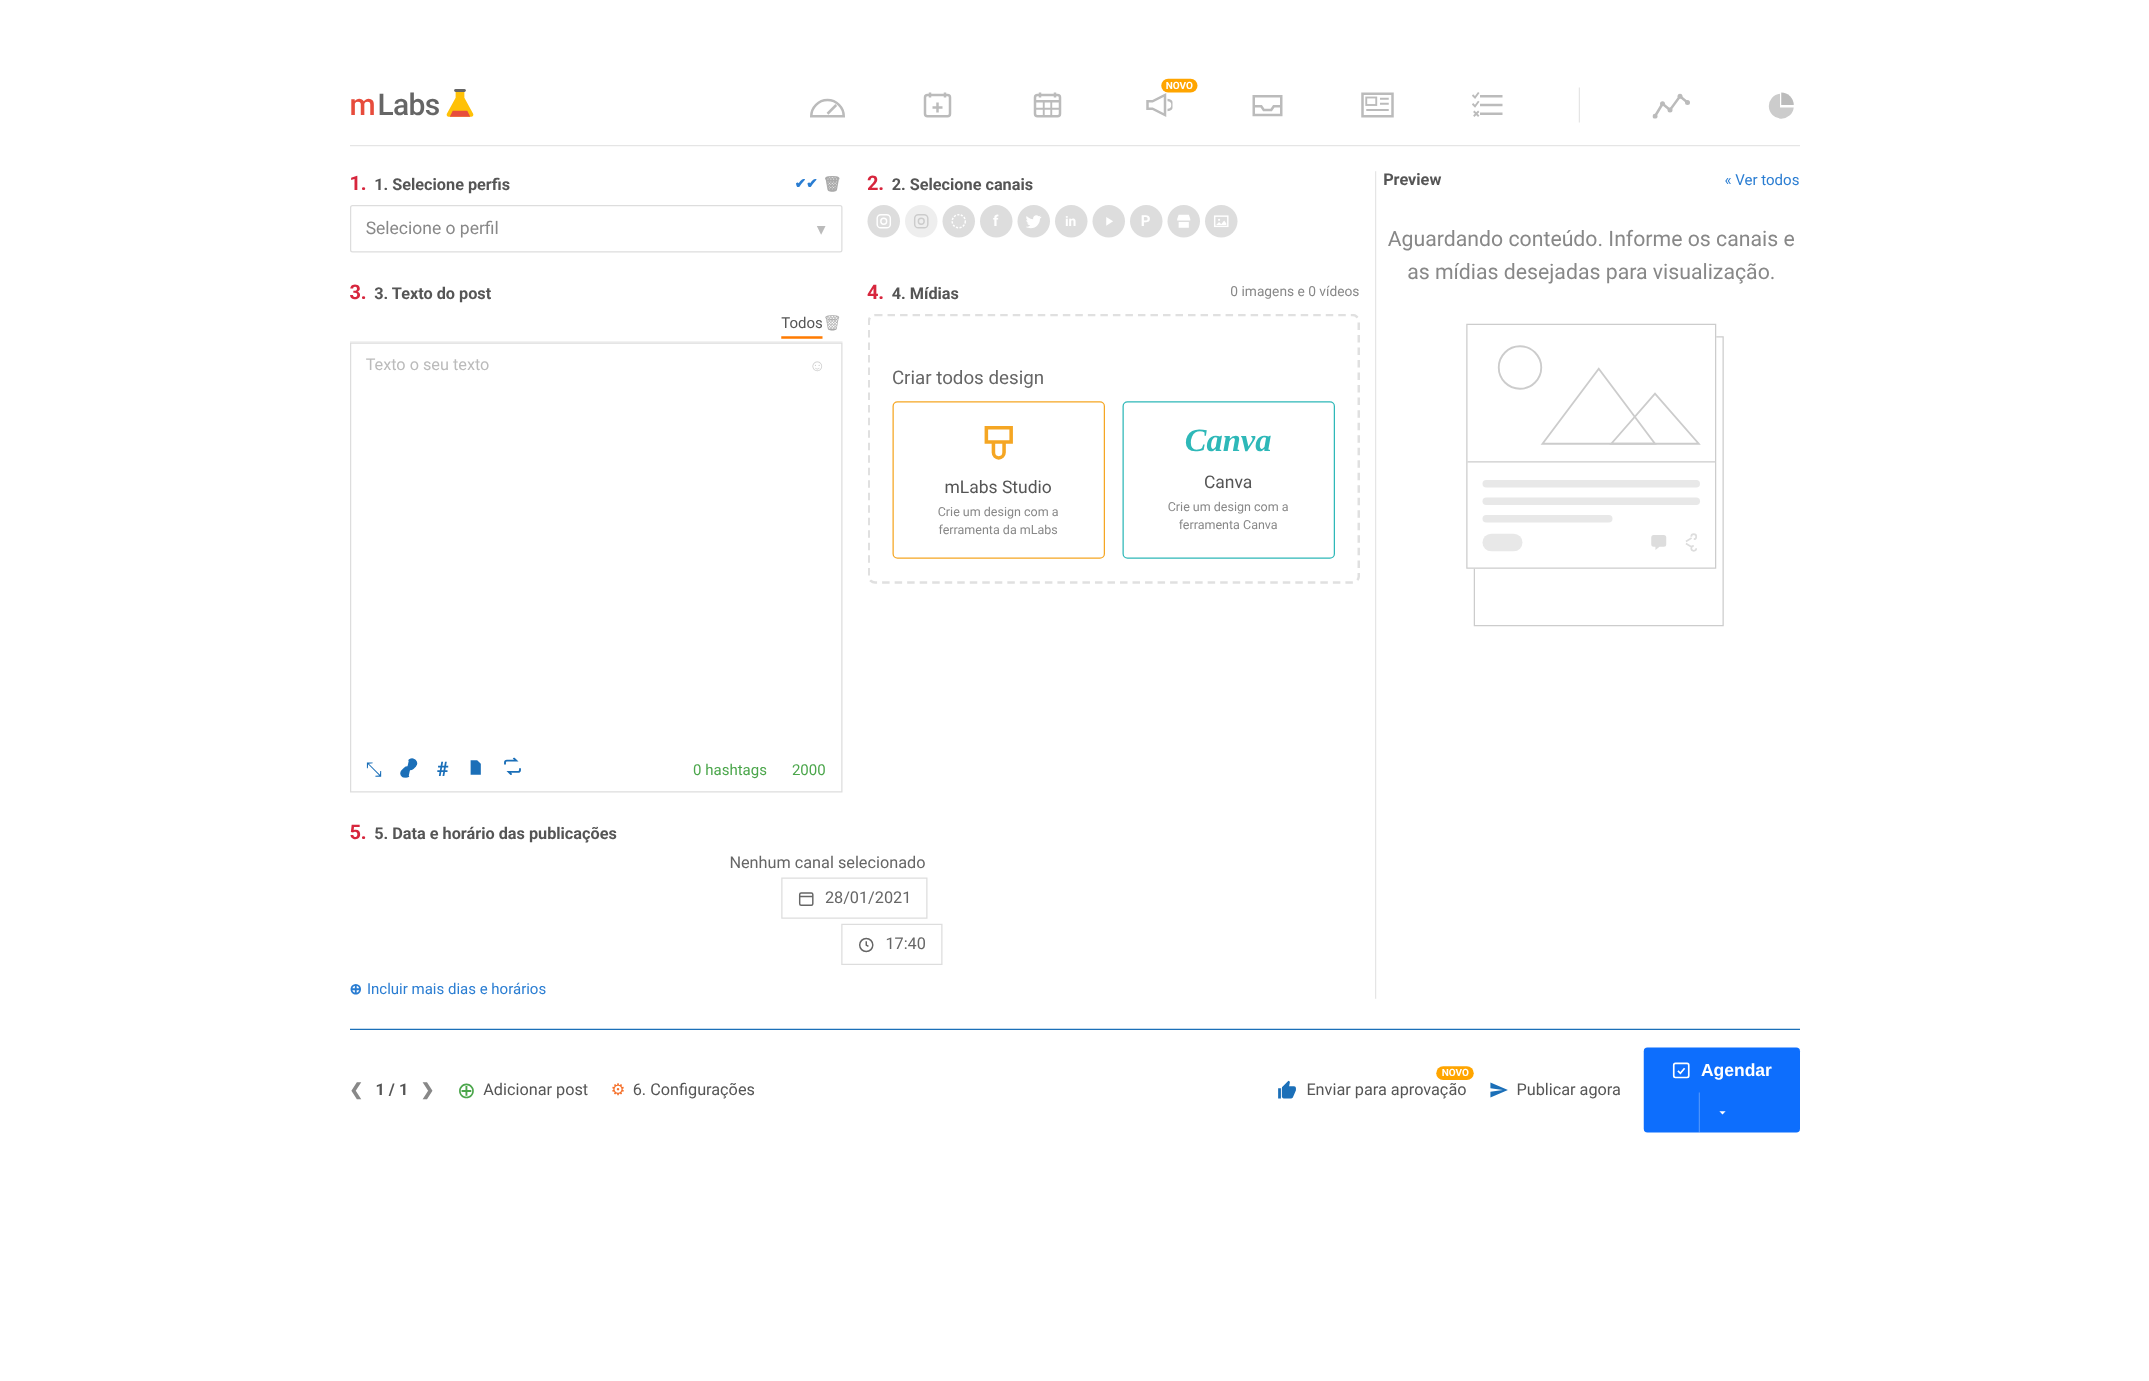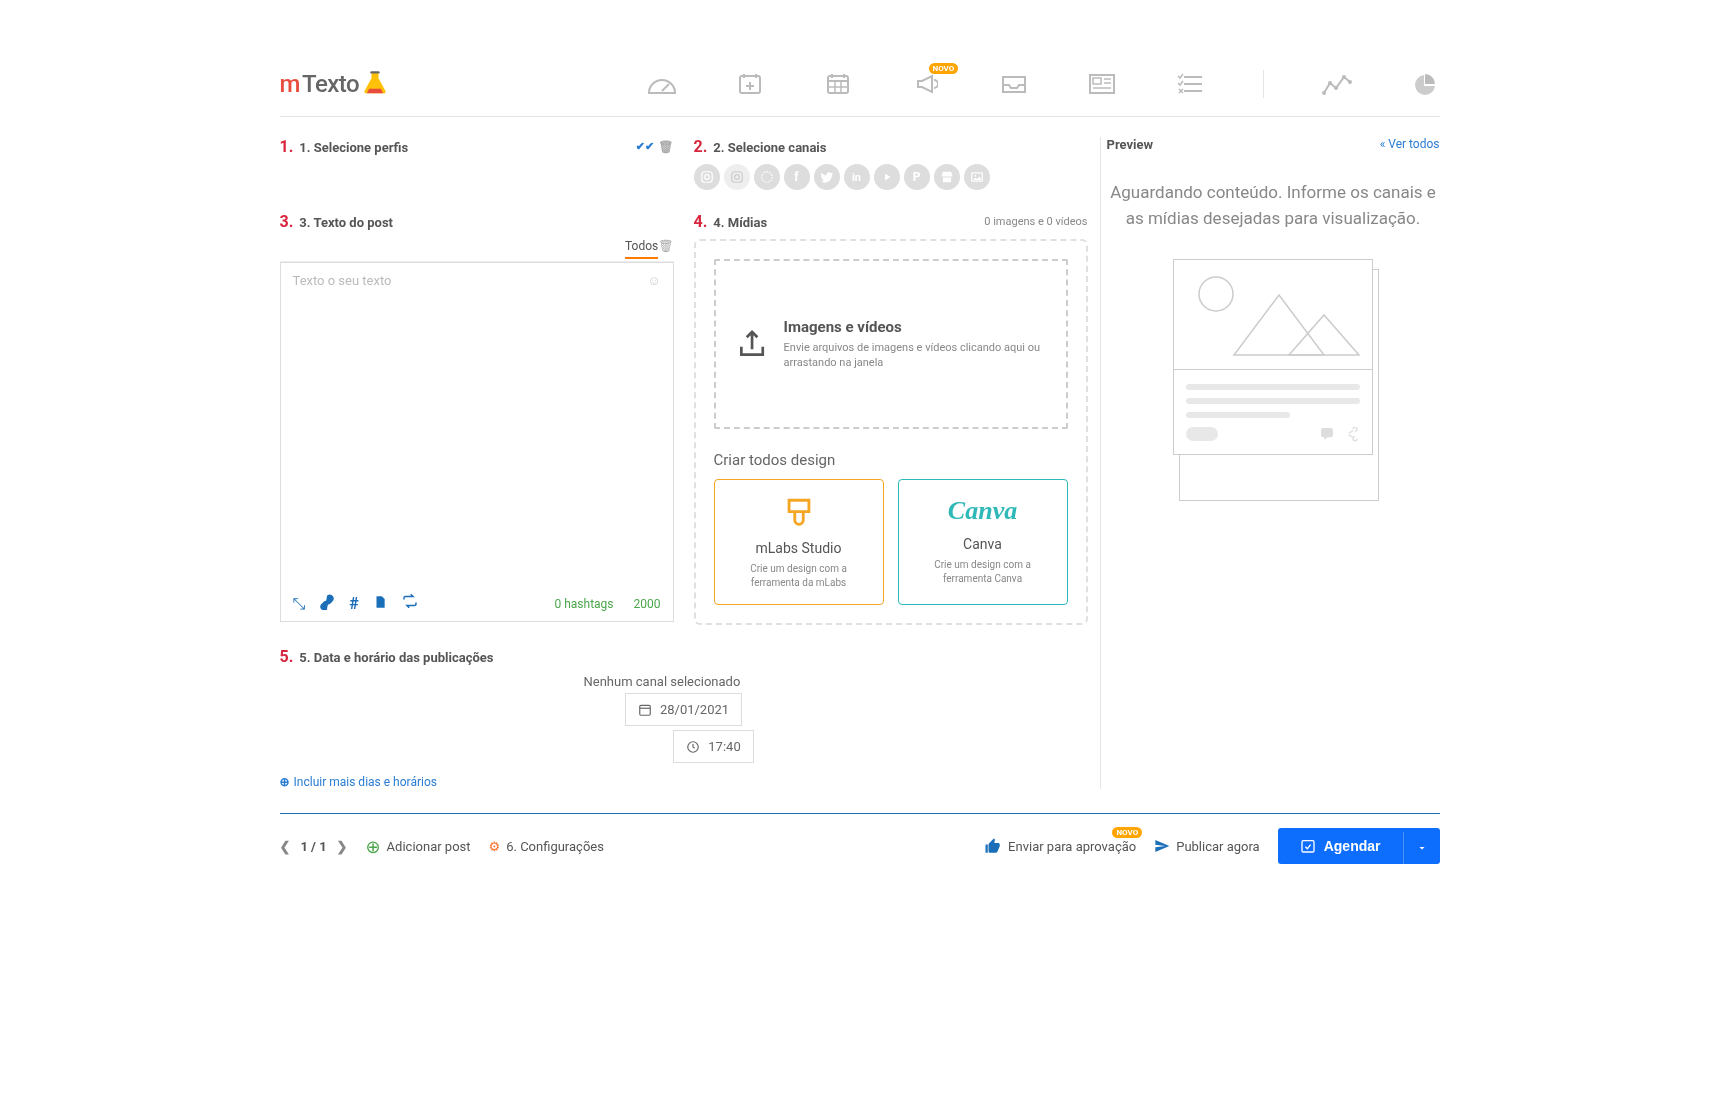--- a/index.html
+++ b/index.html
@@ -125,38 +125,38 @@
   .bottom-right { display: flex; align-items: center; gap: 18px; }
   .send-approve, .publish-now { display: flex; align-items: center; gap: 6px; font-size: 13px; color: #555; cursor: pointer; position: relative; }
   .thumb-ic { color: #1b6fb8; }
   .plane-ic { color: #1b6fb8; }
   .mini-novo {
     position: absolute; top: -10px; right: -6px; background: #ffa500; color: #fff;
     font-size: 8px; font-weight: bold; padding: 1px 4px; border-radius: 8px;
   }
   .schedule-btn {
     background: #0d6efd; color: #fff; border: none; padding: 0;
-    display: flex; align-items: flex-end; border-radius: 3px; overflow: hidden;
-    cursor: pointer; font-size: 14px; font-weight: bold;
+    display: flex; align-items: center; border-radius: 3px; overflow: hidden;
+    cursor: pointer; font-size: 14px; font-weight: bold; flex-direction: column;
   }
   .schedule-btn .main-part { padding: 10px 22px; display: flex; align-items: center; gap: 8px; }
   .schedule-btn .caret-part { padding: 10px 12px; border-left: 1px solid rgba(255,255,255,0.25); display: flex; align-items: center; }
   .select-tools { display: flex; gap: 4px; align-items: center; }
   .sel-check { color: #2a7dd2; font-size: 11px; }
   svg { display: block; }
 </style>
 </head>
 <body>
 
 <div class="app">
 
   <div class="topbar">
     <div class="logo">
       <span class="m">m</span>
-        <span class="labs">Texto</span>
+        <span class="labs">Labs</span>
       <svg class="logo-flask" viewBox="0 0 24 24">
           <path fill="#ffc107" d="M9 2v5l-6 11c-.5 1 .2 2 1.3 2h15.4c1.1 0 1.8-1 1.3-2l-6-11V2z"></path>
           <path fill="#e74c3c" d="M7 16h10l2 4H5z"></path>
           <rect fill="#666" x="8" y="1" width="8" height="2" rx="1"></rect>
         </svg>
     </div>
     <div class="nav-icons">
       <div class="nav-icon">
         <svg width="30" height="22" viewBox="0 0 30 22">
             <path fill="none" stroke="#bbb" stroke-width="2" d="M2 20a13 13 0 0 1 26 0z"></path>
@@ -241,20 +241,24 @@
         <div class="col">
           <div class="section-header">
             <div class="annot-block">
               <span class="annot">1.</span>
               <span>1. Selecione perfis</span>
             </div>
             <div class="select-tools">
               <span class="sel-check">✔✔</span>
               <span class="trash-ic" style="font-size:12px">🗑</span>
             </div>
+          </div>
+          <div class="select-box">
+            <span>Selecione o perfil</span>
+            <span style="color:#bbb">▾</span>
           </div>
         </div>
         <div class="col">
           <div class="section-header">
             <div class="annot-block">
               <span class="annot">2.</span>
               <span>2. Selecione canais</span>
             </div>
           </div>
           <div class="channels">
@@ -357,29 +361,20 @@
 
         <div class="col media-section">
           <div class="section-header">
             <div class="annot-block">
               <span class="annot">4.</span>
               <span>4. Mídias</span>
             </div>
             <span style="font-weight:normal;font-size:11px;color:#888">0 imagens e 0 vídeos</span>
           </div>
           <div class="media-body">
-            <div class="upload-box">
-              <svg width="44" height="44" viewBox="0 0 24 24">
-                  <path fill="none" stroke="#555" stroke-width="2" d="M4 14v6h16v-6M12 3v13M8 7l4-4 4 4"></path>
-                </svg>
-              <div>
-                <div class="upload-title">Imagens e vídeos</div>
-                <div class="upload-desc">Envie arquivos de imagens e vídeos clicando aqui ou arrastando na janela</div>
-              </div>
-            </div>
             <div class="design-title">Criar todos design</div>
             <div class="design-cards">
               <div class="design-card mlabs">
                 <svg width="34" height="34" viewBox="0 0 24 24" style="margin:0 auto">
                     <path fill="none" stroke="#f5a623" stroke-width="2" d="M5 3h14v8H5z M9 11v6a3 3 0 0 0 6 0v-6"></path>
                   </svg>
                 <div class="d-title">mLabs Studio</div>
                 <div class="d-desc">Crie um design com a ferramenta da mLabs</div>
               </div>
               <div class="design-card canva">

